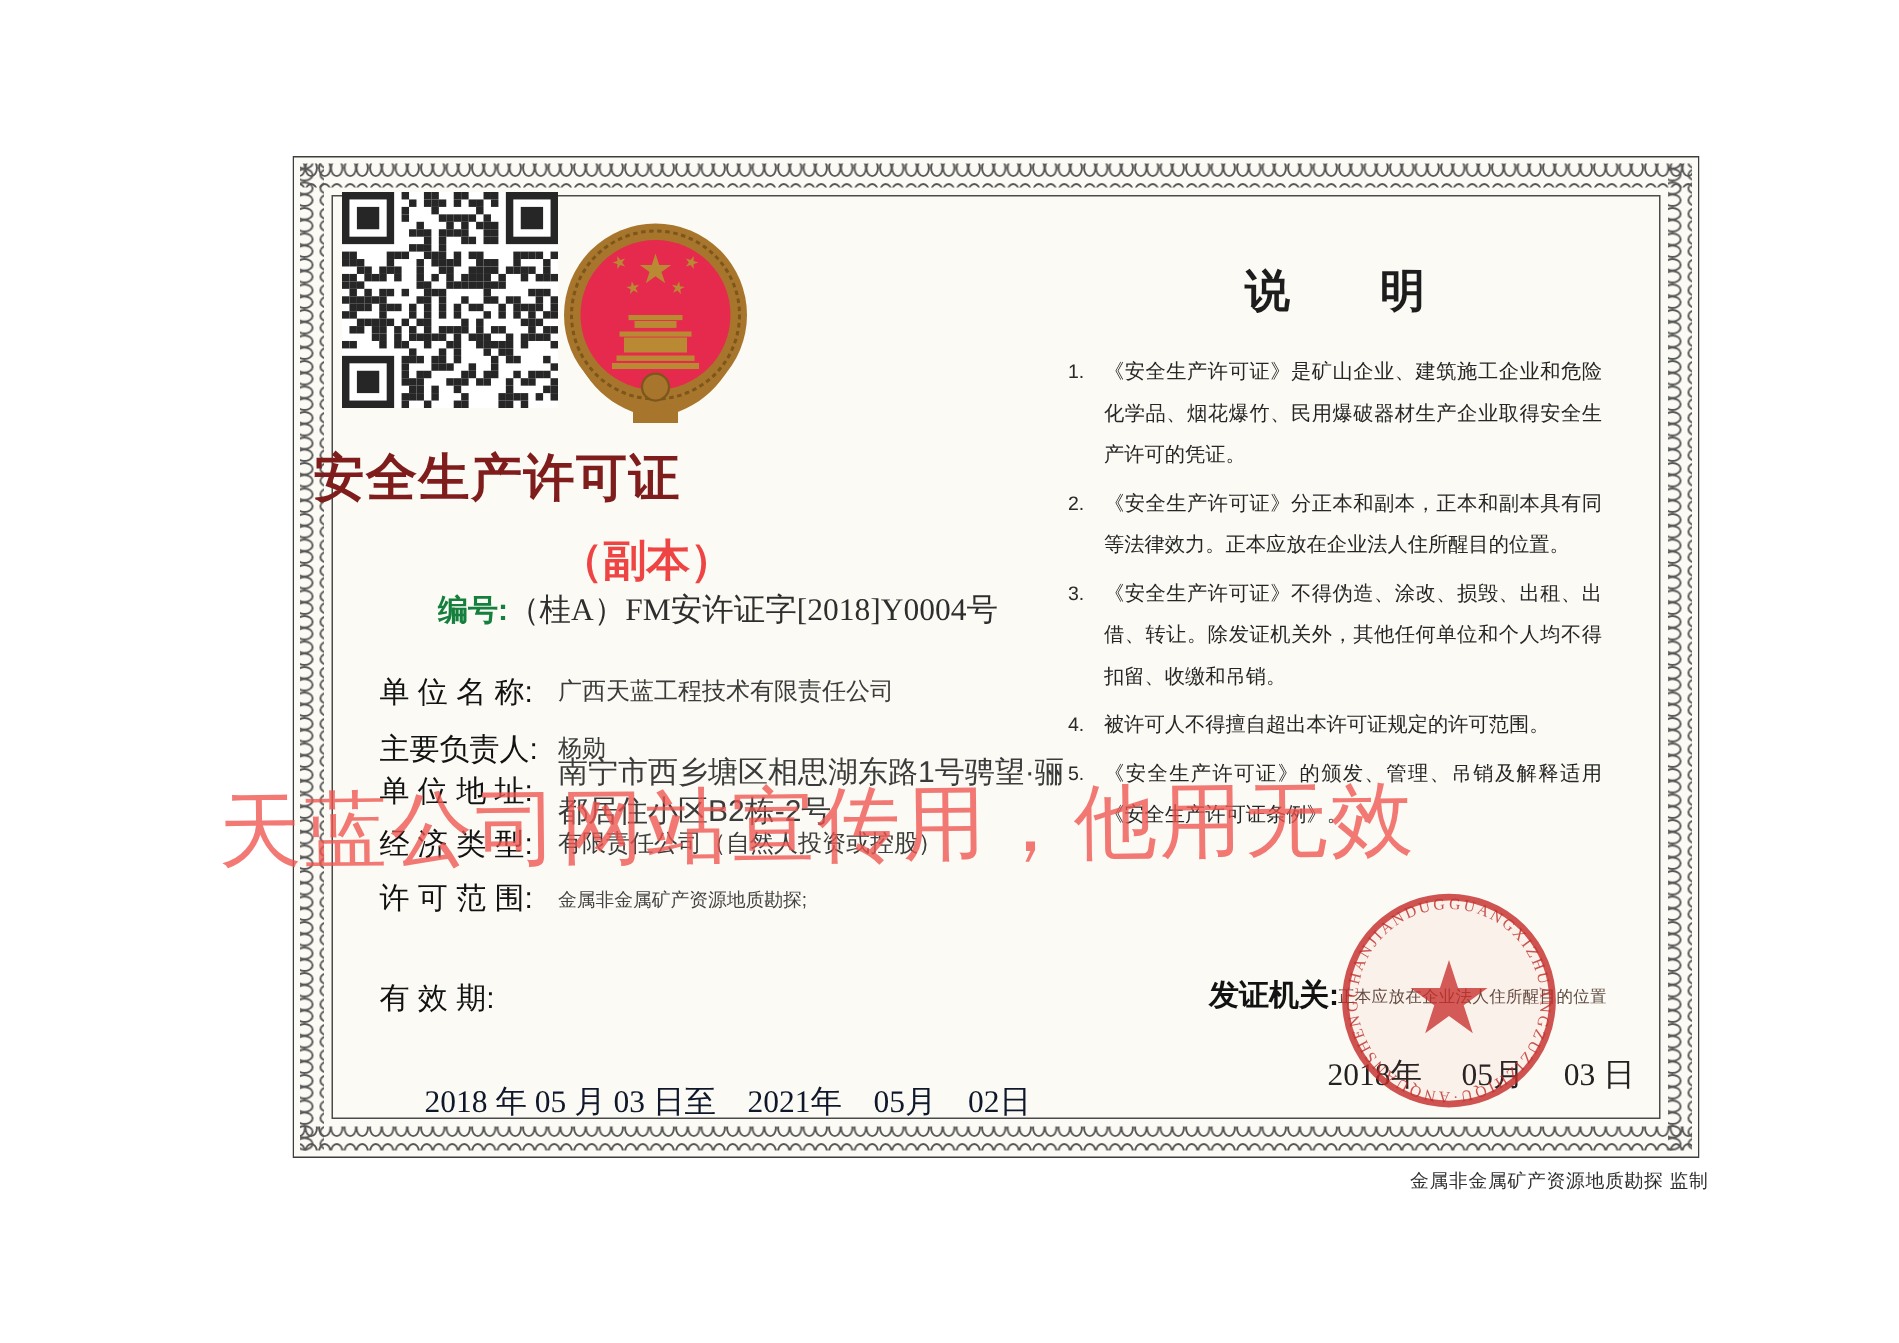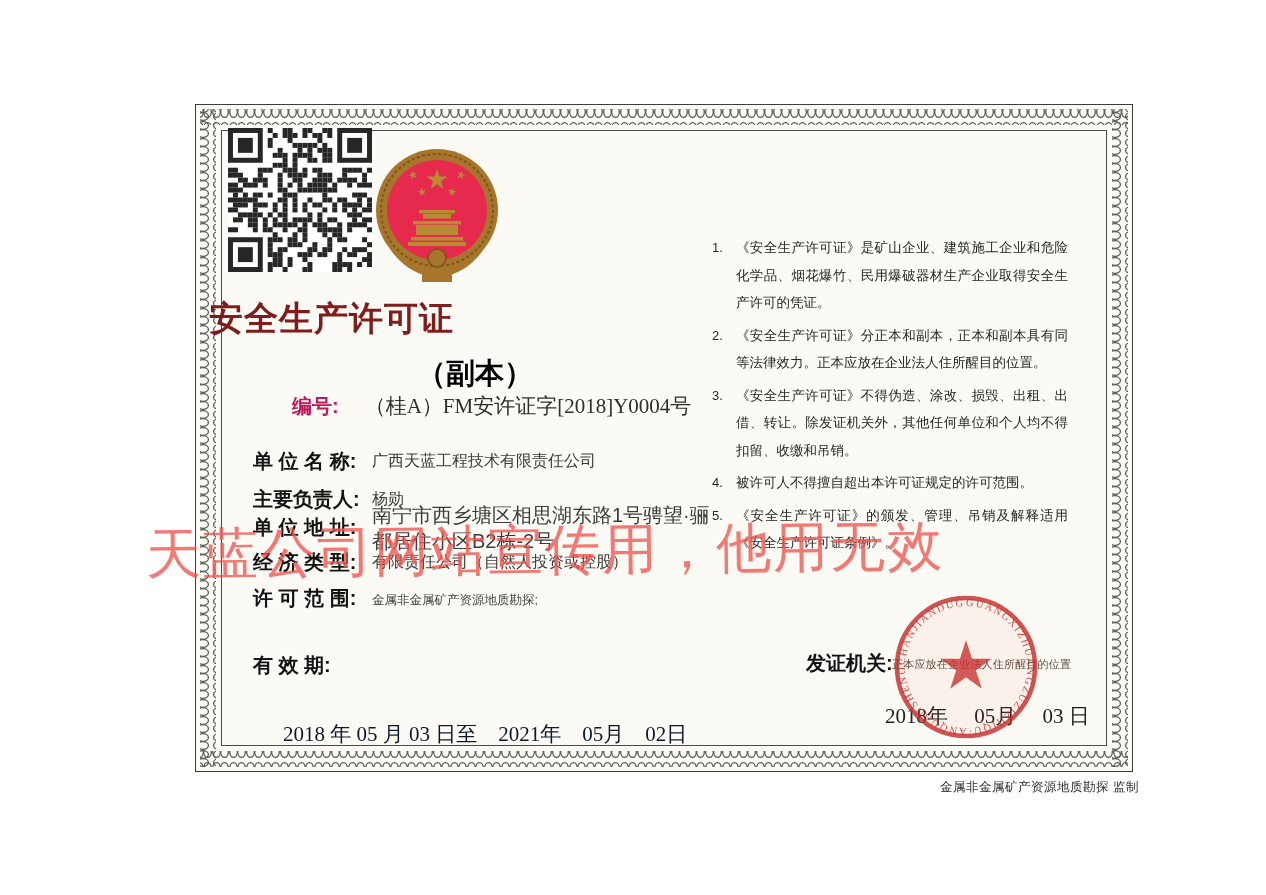--- a/index.html
+++ b/index.html
@@ -14,26 +14,26 @@
   .frame{position:absolute;left:0;top:0;}
   
   .qr{position:absolute;left:33px;top:24px;width:144px;height:144px;background:#fff;}
   .emblem{position:absolute;left:177px;top:44px;}
   .title{
     position:absolute;left:14px;top:192px;width:444px;text-align:left;
     font-size:34px;font-weight:bold;color:#7f1d1d;letter-spacing:1px;white-space:nowrap;
   }
   .subtitle{
     position:absolute;left:14px;top:250px;width:444px;text-align:center;
-    font-size:29px;font-weight:bold;color:#000000;padding-left:44px;
+    font-size:29px;font-weight:bold;color:#ef4444;
   }
   .numline{position:absolute;left:97px;top:288px;white-space:nowrap;}
-  .numline .lab{font-size:20px;font-weight:bold;color:#be185d;margin-right:26px;}
+  .numline .lab{font-size:20px;font-weight:bold;color:#15803d;}
   .numline .val{font-size:21px;color:#2e2e2e;font-family:"Liberation Serif",serif;}
-  .f-label{position:absolute;left:58px;font-size:20px;font-weight:bold;color:#121212;white-space:nowrap;}
+  .f-label{position:absolute;left:58px;font-size:20px;font-weight:normal;color:#121212;white-space:nowrap;}
   .f-value{position:absolute;left:177px;font-size:16px;color:#3b3b3b;white-space:nowrap;}
   .f-value.addr{white-space:normal;width:350px;font-size:20px;line-height:26px;}
   .f-value.small{font-size:12.5px;color:#444;}
   .validity-val{
     position:absolute;left:88px;top:616px;font-size:21px;color:#0f172a;
     font-family:"Liberation Serif",serif;white-space:nowrap;
   }
   
   .notes-head{
     position:absolute;left:519px;top:70px;width:352px;text-align:center;
@@ -470,20 +470,21 @@
 
     <div class="f-label" style="top:445px">经 济 类 型:</div>
     <div class="f-value" style="top:448px">有限责任公司（自然人投资或控股）</div>
 
     <div class="f-label" style="top:481px">许 可 范 围:</div>
     <div class="f-value small" style="top:488px">金属非金属矿产资源地质勘探;</div>
 
     <div class="f-label" style="top:548px">有 效 期:</div>
     <div class="validity-val">2018 年 05 月  03 日至　2021年　05月　02日</div>
 
+    <div class="notes-head">说　　明</div>
     <div class="notes">
       <div class="note-item">
         <span class="note-num">1.</span>
         <span class="note-text">《安全生产许可证》是矿山企业、建筑施工企业和危险化学品、烟花爆竹、民用爆破器材生产企业取得安全生产许可的凭证。</span>
       </div>
       <div class="note-item">
         <span class="note-num">2.</span>
         <span class="note-text">《安全生产许可证》分正本和副本，正本和副本具有同等法律效力。正本应放在企业法人住所醒目的位置。</span>
       </div>
       <div class="note-item">

